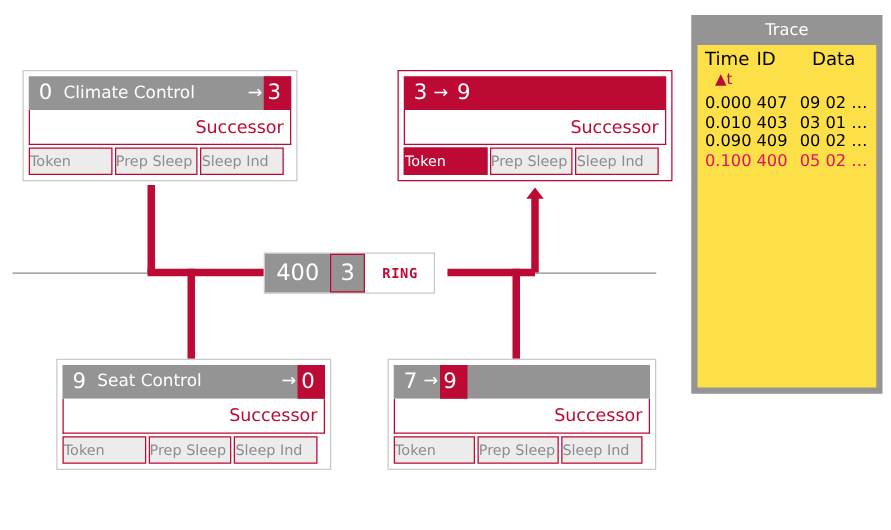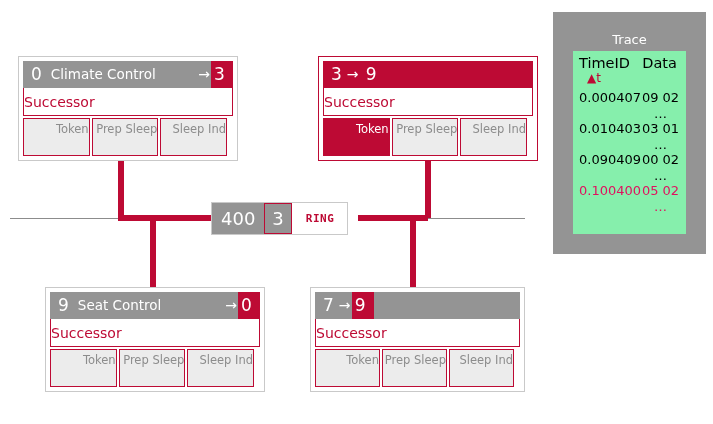--- a/index.html
+++ b/index.html
@@ -95,41 +95,42 @@
     padding-right: 10px;
   }
   .node-header.active .node-arrow { padding-right: 4px; }
 
   .node-body {
     border: 1px solid #bd0a34;
     border-top: none;
     background: #ffffff;
     height: 28px;
     box-sizing: border-box;
+    text-align: right;
     padding-right: 5px;
   }
   .node-body-label {
     color: #bd0a34;
     font-size: 14px;
     line-height: 28px;
   }
 
   .node-buttons {
     display: flex;
     margin-top: 2px;
   }
   .nbtn {
     border: 1px solid #bd0a34;
     background: #ececec;
     color: #8c8c8c;
     font-size: 11.5px;
     line-height: 20px;
-    height: 38px;
-    box-sizing: border-box;
-    text-align: right;
+    height: 22px;
+    box-sizing: border-box;
+    text-align: left;
     margin-right: 2px;
     flex: 1;
     white-space: nowrap;
   }
   .nbtn:last-child { margin-right: 6px; }
   .nbtn.on {
     background: #bd0a34;
     border-color: #bd0a34;
     color: #ffffff;
   }
@@ -169,33 +170,33 @@
     line-height: 31px;
     padding: 0 13px 0 14px;
     letter-spacing: 0.5px;
   }
 
   
   .trace-panel {
     position: absolute;
     background: #949494;
     box-sizing: border-box;
-    padding: 20px;
+    padding: 5px;
     z-index: 7;
   }
   .trace-title {
     color: #ffffff;
     font-size: 13px;
     text-align: center;
     line-height: 16px;
     padding-bottom: 3px;
   }
   .trace-body {
-    background: #86efac;
-    height: 183px;
+    background: #fde047;
+    height: 274px;
     box-sizing: border-box;
     padding: 3px 6px 0 6px;
   }
   .trace-head {
     display: flex;
     color: #000000;
     font-size: 14.5px;
     line-height: 18px;
   }
   .trace-sort {

